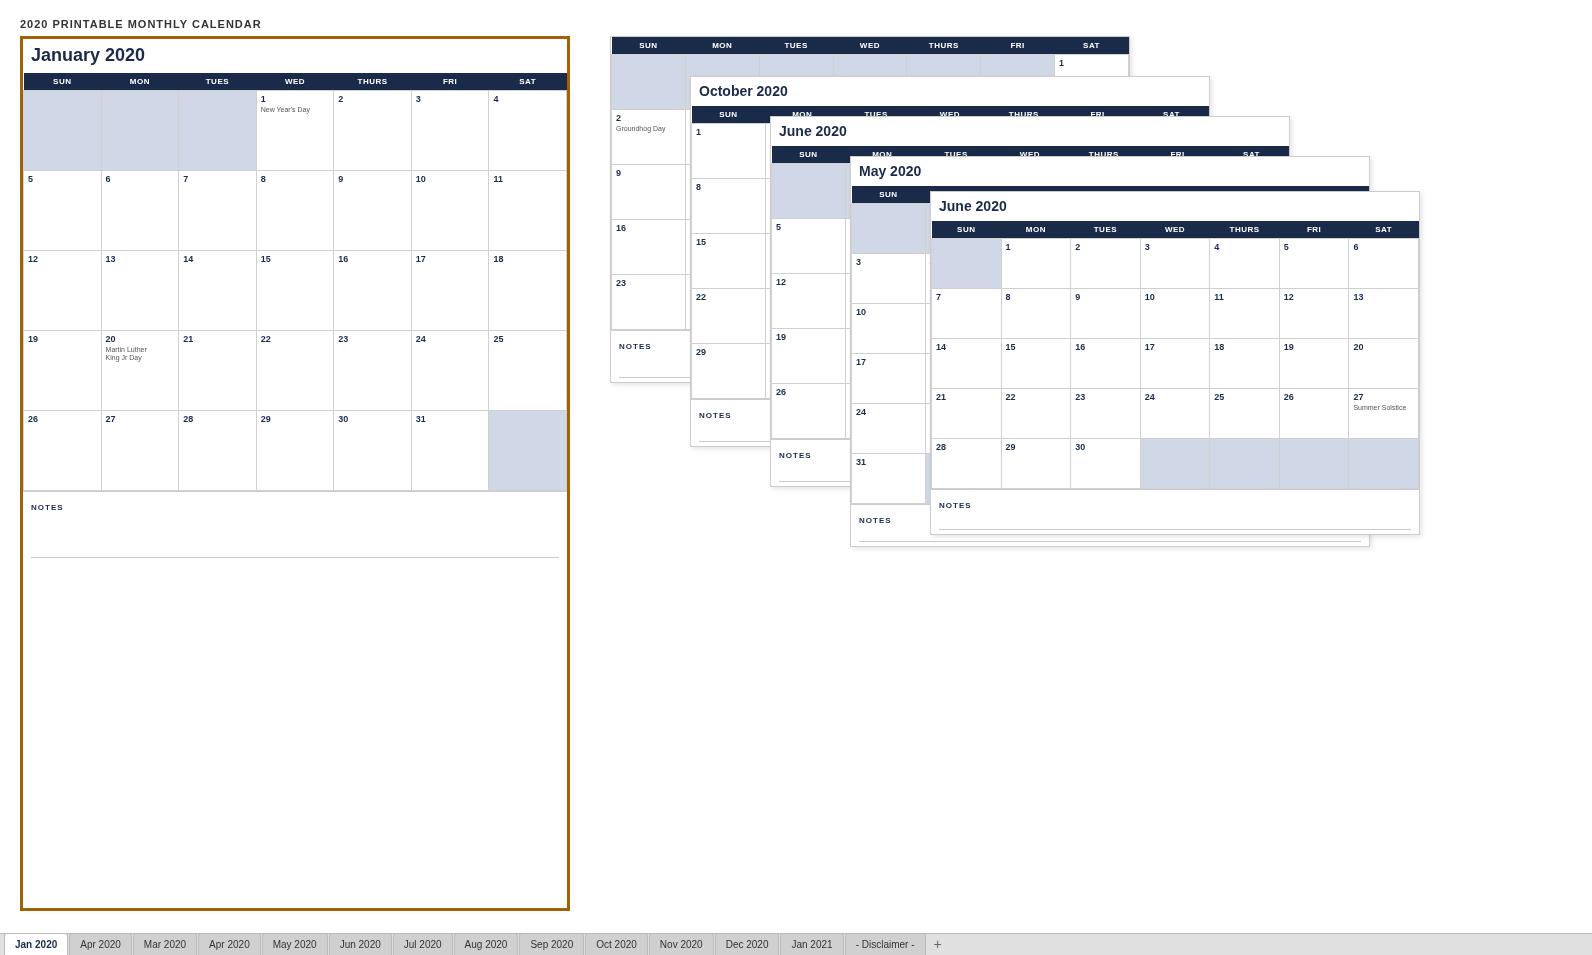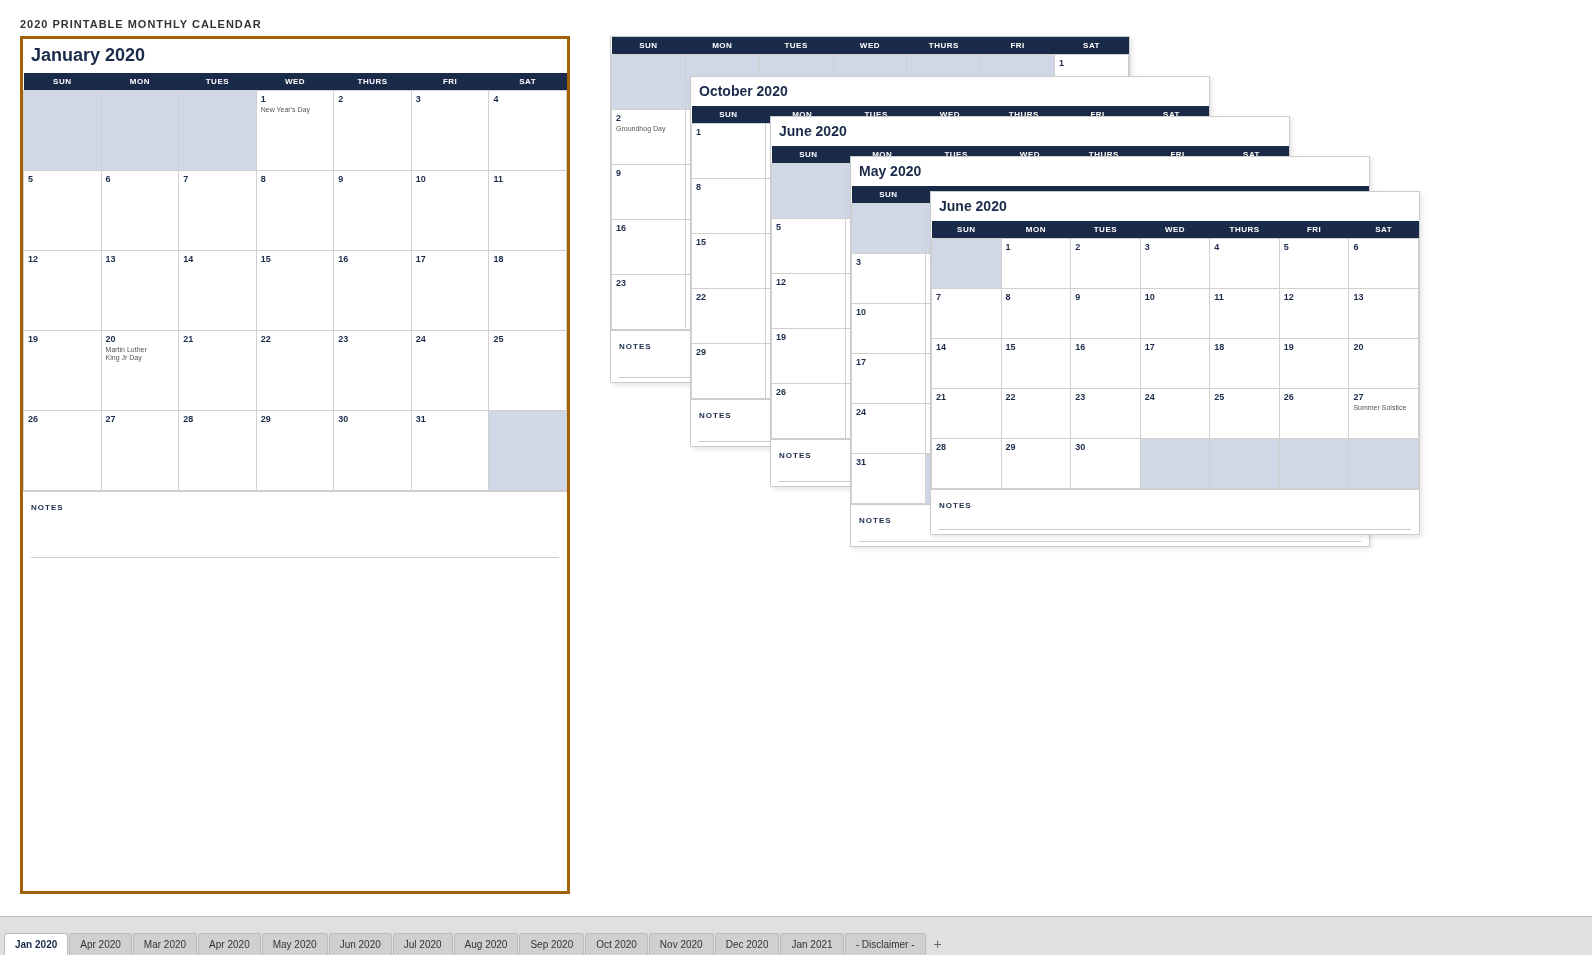--- a/index.html
+++ b/index.html
@@ -148,21 +148,21 @@
     }
 
     .notes-lines {
       height: 40px;
       border-bottom: 1px solid #ccc;
       margin-top: 4px;
     }
 
     
     .tab-bar {
-      height: 39px;
+      height: 22px;
       background: #e0e0e0;
       display: flex;
       align-items: flex-end;
       padding: 0 4px;
       border-top: 1px solid #bbb;
       gap: 1px;
       flex-shrink: 0;
     }
 
     .tab {

